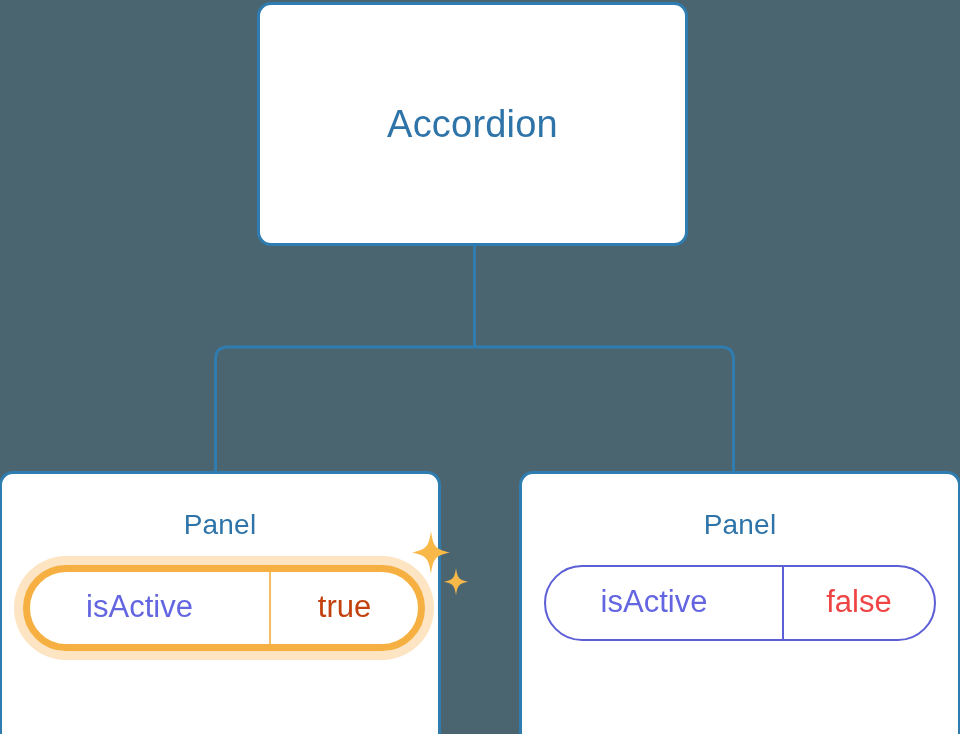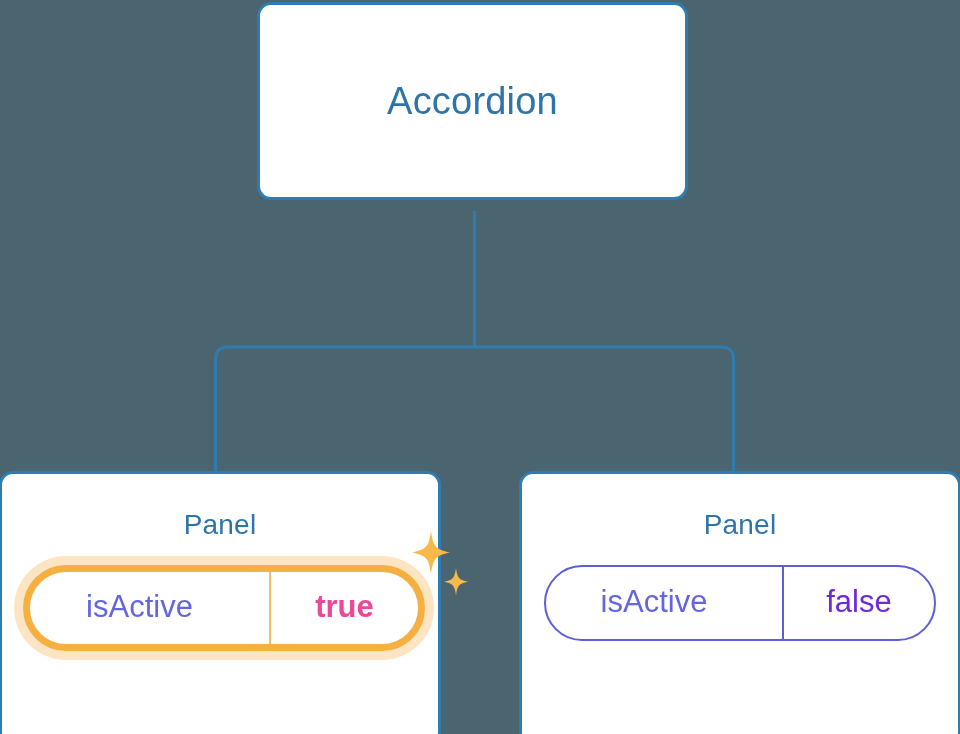--- a/index.html
+++ b/index.html
@@ -35,21 +35,21 @@
     background: #ffffff;
     border: 3px solid #2f7cb0;
     border-radius: 14px;
     box-sizing: border-box;
   }
 
   .node-root {
     left: 257px;
     top: 2px;
     width: 431px;
-    height: 198px;
+    height: 244px;
     display: flex;
     align-items: center;
     justify-content: center;
   }
 
   .node-title {
     color: #2e74a8;
     font-size: 38px;
     font-weight: 400;
     letter-spacing: 0.2px;
@@ -102,37 +102,37 @@
 
   
   .pill-plain {
     border: 2px solid #5c5fd6;
   }
   .pill-plain .pill-key {
     color: #6366e0;
     width: 216px;
   }
   .pill-plain .pill-val {
-    color: #6d28d9;
+    color: #ef4444;
     width: 152px;
     border-left: 2px solid #5c5fd6;
   }
 
   
   .pill-highlight {
     border: 7px solid #f5b041;
     box-shadow: 0 0 0 9px rgba(250, 190, 110, 0.42);
   }
   .pill-highlight .pill-key {
     color: #6366e0;
     width: 219px;
   }
   .pill-highlight .pill-val {
-    color: #ec4899;
-    font-weight: bold;
+    color: #c2410c;
+    font-weight: normal;
     width: 149px;
     border-left: 2px solid #f3bf62;
   }
 
   
   .sparkles {
     position: absolute;
     right: -48px;
     top: -38px;
     width: 72px;

